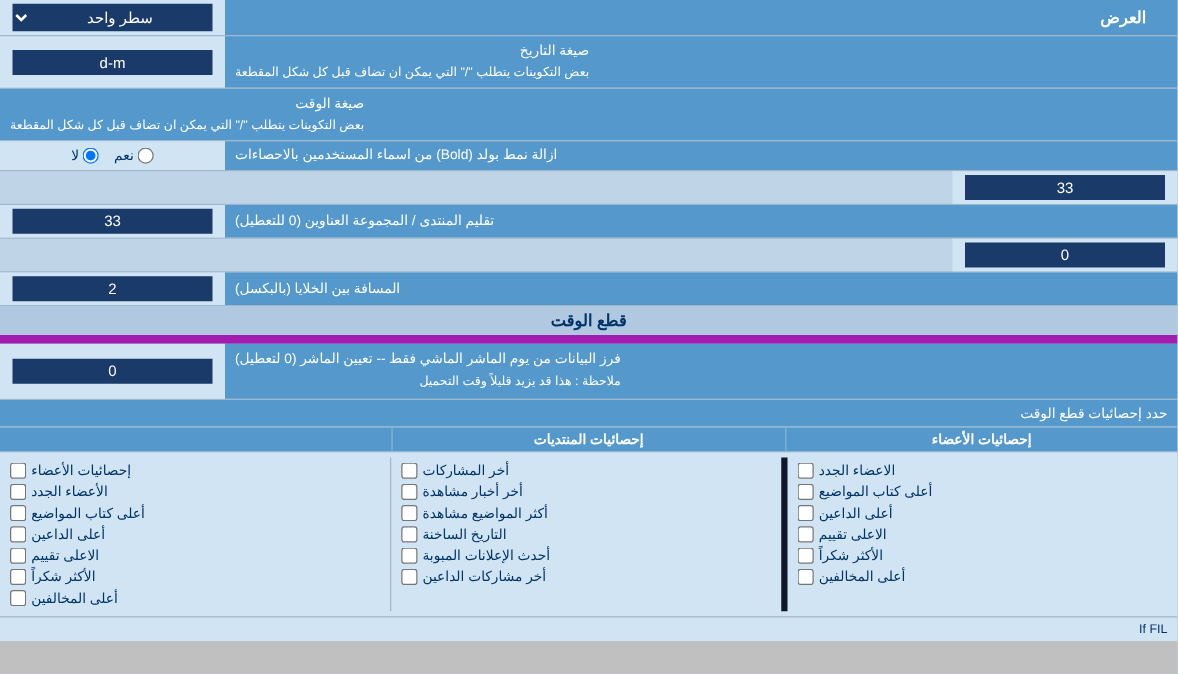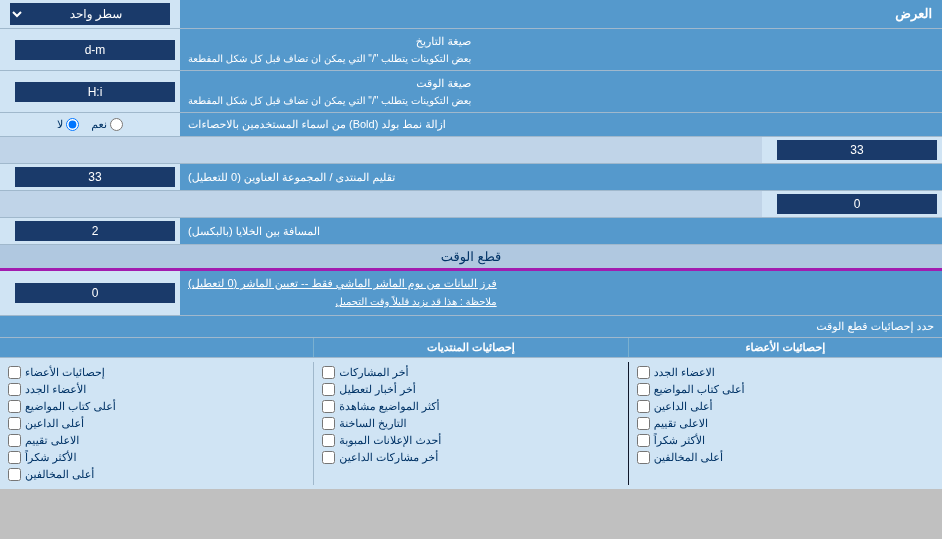--- a/index.html
+++ b/index.html
@@ -38,21 +38,21 @@
     .label-cell.tall {
       min-height: 36px;
     }
 
     .input-cell {
       width: 180px;
       min-width: 180px;
       background: #d0e4f4;
       display: flex;
       align-items: center;
-      justify-content: flex-start;
+      justify-content: center;
       padding: 3px 5px;
     }
 
     .input-field {
       background: #1a3a6a;
       color: white;
       border: none;
       padding: 3px 8px;
       width: 160px;
       font-size: 12px;
@@ -96,25 +96,25 @@
       color: #003366;
       font-size: 11px;
       display: flex;
       align-items: center;
       gap: 3px;
     }
 
     .section-header {
       background: #b0c8e0;
       color: #003366;
-      font-weight: normal;
+      font-weight: bold;
       text-align: center;
       padding: 4px 8px;
       font-size: 13px;
-      border-bottom: 3px solid #a21caf;
+      border-bottom: 7px solid #a21caf;
     }
 
     .checkbox-item {
       display: flex;
       align-items: center;
       justify-content: flex-end;
       gap: 4px;
       padding: 2px 0;
       font-size: 11px;
       color: #003366;
@@ -123,21 +123,21 @@
     .checkbox-item input[type="checkbox"] {
       margin: 0;
     }
   </style>
 </head>
 <body>
 
 <div class="main-container">
 
   <div class="row" style="background:#5599cc;">
-    <div class="label-cell" style="justify-content:flex-start; padding-right:10px;text-align:center;">
+    <div class="label-cell" style="justify-content:flex-start; padding-right:25px;text-align:center;">
       <span style="font-weight:bold; font-size:13px;">العرض</span>
     </div>
     <div class="select-cell">
       <select class="select-field">
         <option>سطر واحد</option>
       </select>
     </div>
   </div>
 
   <div class="row">
@@ -151,23 +151,20 @@
       <input type="text" class="input-field" value="d-m" style="">
     </div>
   </div>
 
   <div class="row">
     <div class="label-cell tall">
       <span style="line-height:1.5;">
         صيغة الوقت<br>
         <span style="font-size:10px;">بعض التكوينات يتطلب "/" التي يمكن ان تضاف قبل كل شكل المقطعة</span>
       </span>
-    </div>
-    <div class="input-cell">
-      <input type="text" class="input-field" value="H:i" style="">
     </div>
   </div>
 
   <div class="row">
     <div class="label-cell">
       <span>ازالة نمط بولد (Bold) من اسماء المستخدمين بالاحصاءات</span>
     </div>
     <div class="radio-cell">
       <label class="radio-label">
         <input type="radio" name="bold" value="yes" style="">
@@ -209,21 +206,21 @@
       <input type="text" class="input-field" value="2" style="">
     </div>
   </div>
 
   <div class="section-header">
     <span>قطع الوقت</span>
   </div>
 
   <div class="row">
     <div class="label-cell tall">
-      <span style="line-height:1.6;text-decoration:underline;">
+      <span style="line-height:1.6;">
         فرز البيانات من يوم الماشر الماشي فقط -- تعيين الماشر (0 لتعطيل)<br>
         <span style="font-size:10px;margin-top:20px;">ملاحظة : هذا قد يزيد قليلاً وقت التحميل</span>
       </span>
     </div>
     <div class="input-cell">
       <input type="text" class="input-field" value="0" style="">
     </div>
   </div>
 
   <div class="row" style="background:#ec4899;">
@@ -260,27 +257,27 @@
       <div class="checkbox-item">
         <span>الأكثر شكراً</span>
         <input type="checkbox" style="">
       </div>
       <div class="checkbox-item">
         <span>أعلى المخالفين</span>
         <input type="checkbox" style="">
       </div>
     </div>
 
-    <div style="flex:1; padding:2px 8px; border-right:1px solid #0f172a;">
+    <div style="flex:1; padding:2px 8px; border-right:5px solid #0f172a;">
       <div class="checkbox-item">
         <span>أخر المشاركات</span>
         <input type="checkbox" style="">
       </div>
       <div class="checkbox-item">
-        <span>أخر أخبار لتعطيل</span>
+        <span>أخر أخبار مشاهدة</span>
         <input type="checkbox" style="">
       </div>
       <div class="checkbox-item">
         <span>أكثر المواضيع مشاهدة</span>
         <input type="checkbox" style="">
       </div>
       <div class="checkbox-item">
         <span>التاريخ الساخنة</span>
         <input type="checkbox" style="">
       </div>
@@ -319,13 +316,16 @@
         <span>الأكثر شكراً</span>
         <input type="checkbox" style="">
       </div>
       <div class="checkbox-item">
         <span>أعلى المخالفين</span>
         <input type="checkbox" style="">
       </div>
     </div>
   </div>
 
+  <div style="background:#d0e4f4; border-top:1px solid #a0b8cc; padding:4px 8px; text-align:right; font-size:10px; color:#003366;">
+    If FIL
+  </div>
 </div>
 
 </body></html>

